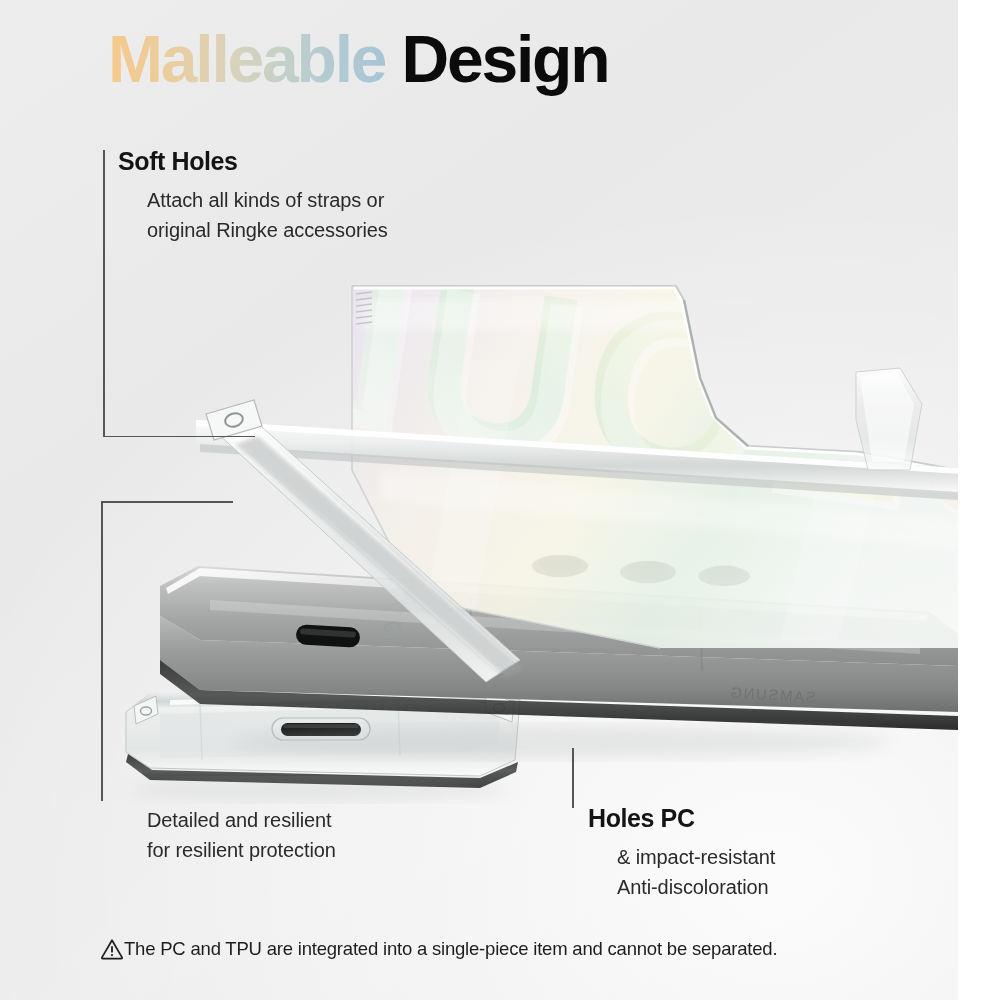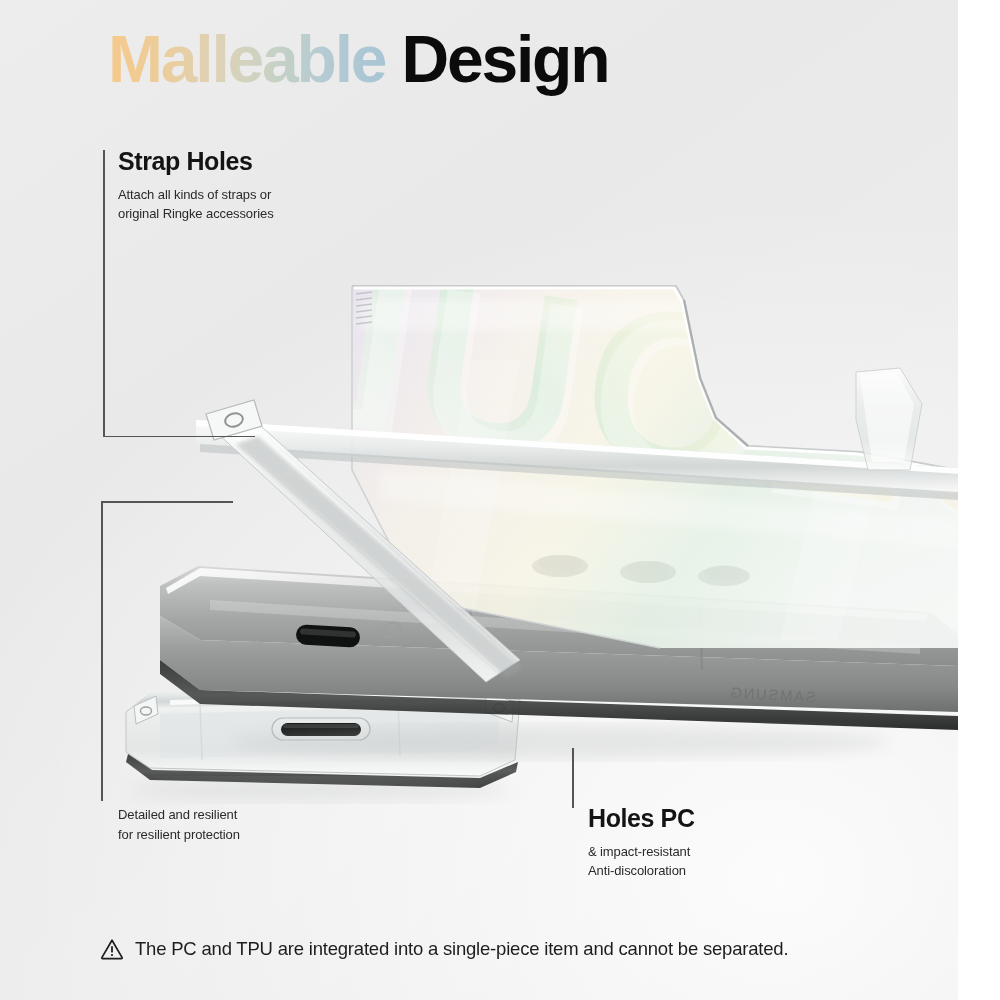--- a/index.html
+++ b/index.html
@@ -39,21 +39,21 @@
   }
   #title .solid{color:#0b0b0b;}
 
   
   .callout{position:absolute;z-index:22;}
   .callout .head{
     font-size:25px;font-weight:bold;color:#141414;
     letter-spacing:-.4px;margin:0 0 9px 0;line-height:1.1;
   }
   .callout .body{
-    font-size:13px;color:#2a2a2a;line-height:1.52;letter-spacing:-.1px;
+    font-size:20px;color:#2a2a2a;line-height:1.52;letter-spacing:-.1px;margin-left:29px;
   }
   .callout .body div{white-space:nowrap;}
 
   #c-strap{left:118px;top:148px;}
   #c-tpu{left:118px;top:805px;}
   #c-pc{left:588px;top:805px;}
 
   
   .lead{position:absolute;background:#555;z-index:21;}
   .lead.v{width:1.6px;}
@@ -63,21 +63,21 @@
   #lead-strap-h{left:103px;top:435.5px;width:152px;}
   
   #lead-tpu-h{left:101px;top:501px;width:132px;}
   #lead-tpu-v{left:101px;top:501px;height:300px;}
   
   #lead-pc-v{left:572px;top:748px;height:60px;}
 
   
   #note{
     position:absolute;left:100px;top:938px;z-index:22;
-    display:flex;align-items:flex-start;gap:11px;
+    display:flex;align-items:flex-start;
   }
   #note .warn{width:24px;height:22px;flex:0 0 auto;display:block;}
   #note .txt{font-size:18.5px;color:#1d1d1d;letter-spacing:-.2px;white-space:nowrap;}
 
   
   #photo{position:absolute;left:0;top:0;width:1000px;height:1000px;z-index:10;}
   #photo svg{display:block;width:1000px;height:1000px;}
 </style>
 </head>
 <body>
@@ -306,21 +306,21 @@
     <span class="grad">Malleable</span><span> </span><span class="solid">Design</span>
   </div>
 
   <div class="lead v" id="lead-strap-v"></div>
   <div class="lead h" id="lead-strap-h"></div>
   <div class="lead h" id="lead-tpu-h"></div>
   <div class="lead v" id="lead-tpu-v"></div>
   <div class="lead v" id="lead-pc-v"></div>
 
   <div class="callout" id="c-strap">
-    <div class="head">Strap Holes</div>
+    <div class="head">Soft Holes</div>
     <div class="body">
       <div>Attach all kinds of straps or</div>
       <div>original Ringke accessories</div>
     </div>
   </div>
 
   <div class="callout" id="c-tpu">
     <div class="body">
       <div>Detailed and resilient</div>
       <div>for resilient protection</div>

